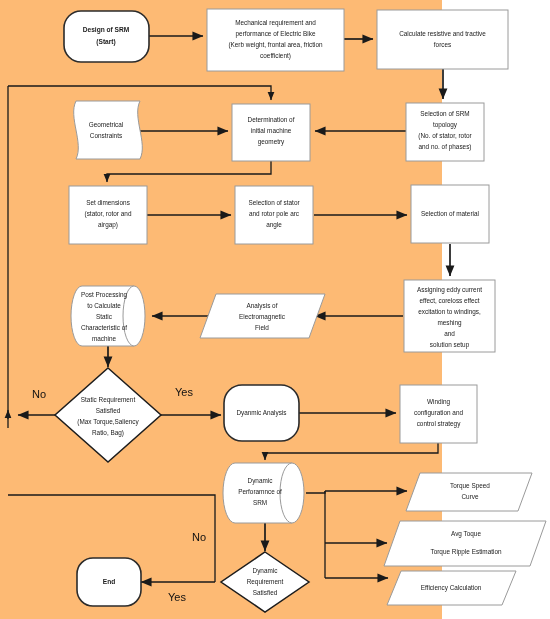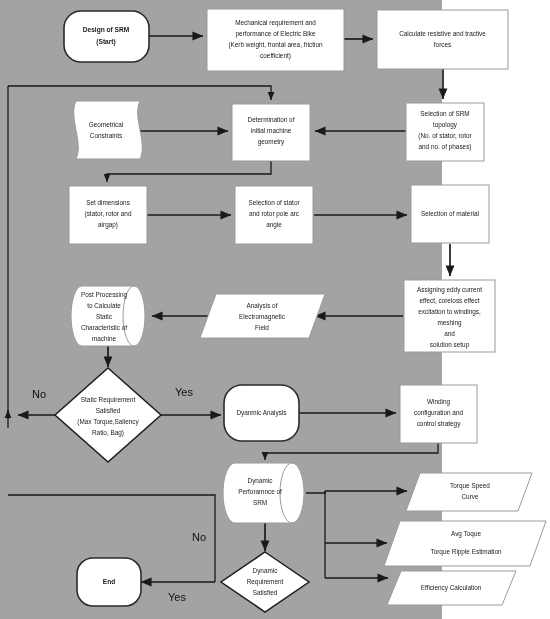--- a/index.html
+++ b/index.html
@@ -4,21 +4,21 @@
 <style>
   html, body {
     margin: 0;
     padding: 0;
     background: #ffffff;
   }
   #flow-root {
     position: relative;
     width: 442px;
     height: 619px;
-    background: #a3a3a3;
+    background: #fdba74;
     font-family: "Liberation Sans", sans-serif;
   }
   svg#flow-svg {
     display: block;
     width: 550px;
     height: 619px;
   }
   .node-shape {
     fill: #ffffff;
     stroke: #9a9a9a;

